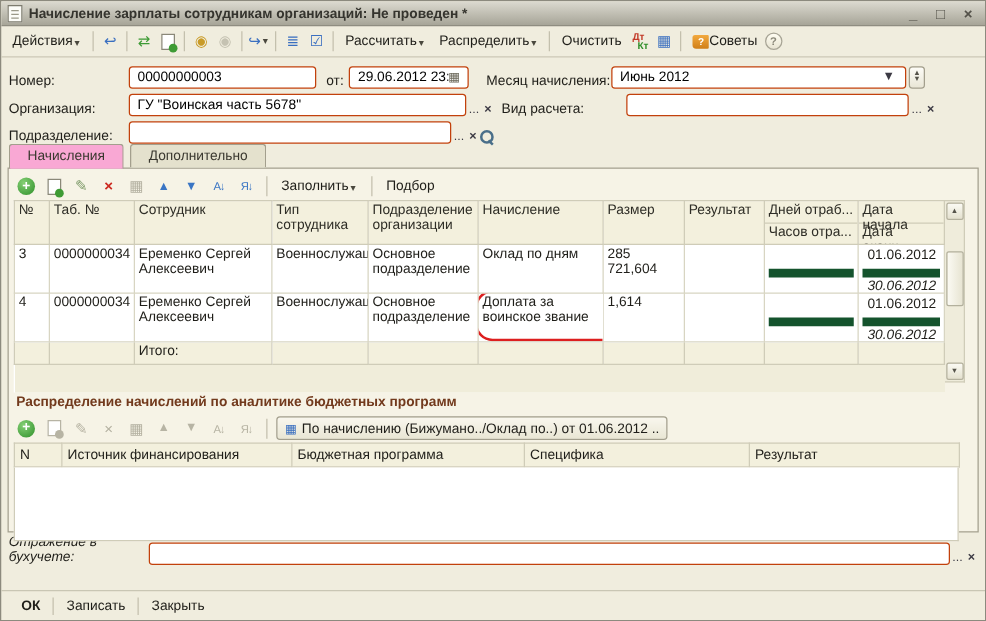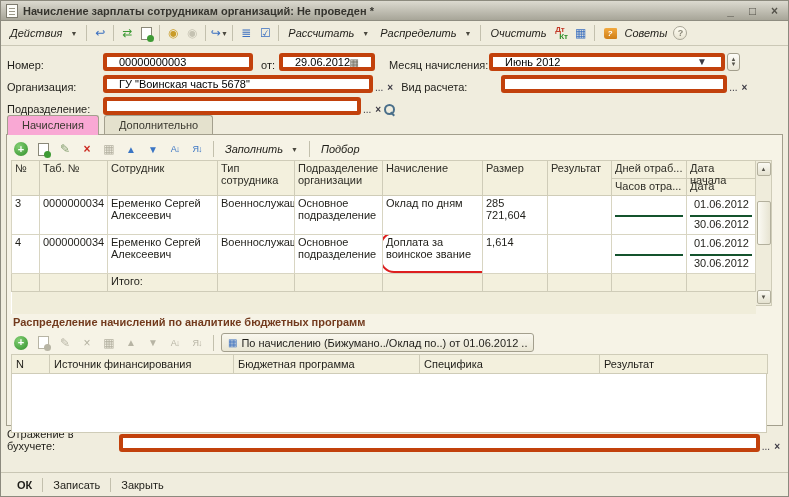--- a/index.html
+++ b/index.html
@@ -8,21 +8,21 @@
 
 
 .titlebar { height: 20px; background: linear-gradient(#dcdad0, #a7a598); border-bottom: 1px solid #8f8d81; display: flex; align-items: center; padding: 0 5px; gap: 5px; }
 .title-doc { width: 12px; height: 14px; background: #fcfcf8; border: 1px solid #7d7b6e; position: relative; flex: none; }
 .title-doc::before { content: ""; position: absolute; left: 2px; top: 3px; right: 2px; height: 1px; background: #9a9888; box-shadow: 0 3px 0 #9a9888, 0 6px 0 #9a9888; }
 .title-text { font-weight: bold; color: #35342e; flex: 1; white-space: nowrap; overflow: hidden; }
 .winbtn { width: 17px; height: 15px; display: flex; align-items: center; justify-content: center; color: #54524a; font-weight: bold; font-size: 12px; cursor: default; }
 
 
 .toolbar { height: 25px; display: flex; align-items: center; padding: 0 4px; gap: 1px; border-bottom: 1px solid #cbc8b6; }
-.tbtn { display: inline-flex; align-items: center; gap: 8px; padding: 2px 5px; border-radius: 2px; white-space: nowrap; font-style: italic; }
+.tbtn { display: inline-flex; align-items: flex-end; gap: 0; padding: 2px 5px; border-radius: 2px; white-space: nowrap; }
 .arrow { font-size: 7px; color: #4a483e; }
 .ico { width: 18px; height: 18px; display: inline-flex; align-items: center; justify-content: center; font-size: 12px; flex: none; }
 .sep { width: 1px; height: 16px; background: #c3c0ad; margin: 0 3px; flex: none; }
 .green { color: #3e9b35; } .red { color: #cc2a21; font-weight: bold; } .blue { color: #3a6fc0; }
 .gray { color: #b3b0a0; } .gold { color: #c99b28; } .graygold { color: #c5c2b2; }
 .addico { width: 14px; height: 14px; border-radius: 50%; background: radial-gradient(circle at 35% 30%, #84cf74, #2f8f2a); color: #fff; display: inline-flex; align-items: center; justify-content: center; font-size: 11px; font-weight: bold; line-height: 1; }
 .docico { width: 11px; height: 13px; background: #fff; border: 1px solid #8a8878; position: relative; display: inline-block; }
 .docico::after { content: ""; position: absolute; right: -3px; bottom: -3px; width: 7px; height: 7px; border-radius: 50%; background: #3e9b35; }
 .docico.disabled { border-color: #b7b4a4; } .docico.disabled::after { background: #b7b4a4; }
 .dtkt { display: inline-flex; flex-direction: column; line-height: 7px; font-size: 8px; font-weight: bold; }
@@ -31,21 +31,21 @@
 .helpico { width: 14px; height: 14px; border-radius: 50%; border: 1px solid #a8a596; background: linear-gradient(#fffdf2, #e8e4d2); color: #8a8778; font-size: 9px; font-weight: bold; display: inline-flex; align-items: center; justify-content: center; }
 .sortico { font-size: 9px; color: #3a75c4; letter-spacing: -1px; }
 .sortico.disabled, .updown.disabled { color: #b7b4a4; }
 .updown { font-size: 10px; color: #3a75c4; }
 .editico { color: #7f9b6a; font-size: 12px; } .editico.disabled { color: #b7b4a4; }
 
 
 .formarea { height: 69px; padding: 4px 6px 0 6px; }
 .frow { display: flex; align-items: flex-end; height: 21px; margin-bottom: 1px; }
 .flabel { flex: none; }
-.field { display: flex; align-items: center; height: 18px; background: #fff; border: 4px solid #c2410c; border-radius: 3px; padding: 0 12px; overflow: hidden; }
+.field { display: flex; align-items: center; height: 18px; background: #fff; border: 1px solid #c2410c; border-radius: 3px; padding: 0 6px; overflow: hidden; }
 .field input { border: none; outline: none; width: 100%; font: inherit; background: transparent; height: 14px; padding: 0; }
 .fbtn { flex: none; padding: 0 2px; color: #3c3a44; font-size: 10px; line-height: 1; cursor: default; }
 .fbtn.bold { font-weight: bold; }
 .calico { font-size: 10px; color: #6b685a; flex: none; }
 .spinbox { width: 13px; height: 18px; border: 1px solid #a39f8d; border-radius: 3px; background: linear-gradient(#fdfcf7, #e9e6d6); display: inline-flex; flex-direction: column; align-items: center; justify-content: center; font-size: 6px; line-height: 5px; color: #55534a; margin-left: 2px; flex: none; }
 .lupa { width: 12px; height: 12px; position: relative; display: inline-block; flex: none; }
 .lupa::before { content: ""; position: absolute; left: 1px; top: 1px; width: 7px; height: 7px; border: 2px solid #4a6f8a; border-radius: 50%; }
 .lupa::after { content: ""; position: absolute; right: 0; bottom: 0; width: 5px; height: 2px; background: #4a6f8a; transform: rotate(45deg); }
 
 
@@ -63,21 +63,21 @@
 table.grid { border-collapse: collapse; table-layout: fixed; width: 744px; background: #fff; }
 table.grid td, table.grid th { border: 1px solid #cfccb8; font-weight: normal; text-align: left; padding: 1px 3px; vertical-align: top; font-size: 11px; overflow: hidden; }
 tr.hdr th { background: #f3f0dd; height: 34px; color: #2e2d26; }
 tr.hdr th.split { padding: 0; }
 .h2 { padding: 1px 3px; height: 17px; }
 .h2 + .h2 { border-top: 1px solid #cfccb8; }
 tr.trow td { height: 36px; background: #fff; border-color: #d8d5c2; }
 td.num, td.size { text-align: right; }
 td.split2 { padding: 0; }
 .sub { height: 18px; padding: 1px 3px; text-align: right; }
-.sub + .sub { border-top: 2px solid #14532d; }
+.sub + .sub { border-top: 7px solid #14532d; font-style: italic; }
 tr.total td { height: 18px; background: #f3f0dd; }
 tr.filler td { height: 22px; background: #f0edda; border-left: none; border-right: none; border-bottom: none; }
 td.rel { position: relative; }
 .annotation { position: absolute; left: -3px; top: -3px; width: 171px; height: 41px; border: 2px solid #dd1f1f; border-radius: 14px; pointer-events: none; z-index: 4; }
 
 
 .vscroll { width: 16px; height: 146px; background: #efecdb; border: 1px solid #cfccb8; border-left: none; display: flex; flex-direction: column; align-items: center; }
 .sbtn { width: 14px; height: 14px; background: linear-gradient(#fbfaf3, #e4e1cf); border: 1px solid #b3b09d; border-radius: 2px; font-size: 6px; color: #55534a; display: flex; align-items: center; justify-content: center; flex: none; margin: 1px 0; }
 .sthumb { width: 14px; height: 44px; margin-top: 24px; background: linear-gradient(90deg, #fbfaf3, #e7e4d2); border: 1px solid #b3b09d; border-radius: 2px; flex: none; }
 .sspacer { flex: 1; }
@@ -86,21 +86,21 @@
 .secttitle { height: 16px; margin-top: 2px; font-weight: bold; color: #723a1d; padding-left: 2px; }
 .filterbtn { display: inline-flex; align-items: center; gap: 4px; height: 19px; padding: 0 6px; border: 1px solid #a39f8d; border-radius: 3px; background: linear-gradient(#f9f7ee, #e9e6d4); white-space: nowrap; max-width: 330px; overflow: hidden; }
 .filtico { font-size: 10px; color: #3a6fc0; }
 table.grid2 { border-collapse: collapse; table-layout: fixed; width: 756px; }
 table.grid2 th { border: 1px solid #cfccb8; background: #f3f0dd; font-weight: normal; text-align: left; padding: 2px 4px; height: 19px; font-size: 11px; }
 .tbl2body { width: 756px; height: 59px; background: #fff; border: 1px solid #cfccb8; border-top: none; }
 
 
 .footerarea { height: 46px; padding: 5px 6px 0 6px; }
 .footerarea .frow { height: 21px; }
-.flabel.wide { width: 112px; }
+.flabel.wide { width: 112px; font-style: italic; }
 .field.grow { flex: 1; }
 
 
 .statusbar { height: 24px; border-top: 1px solid #c9c6b4; display: flex; align-items: center; padding: 0 6px; }
 .status-user { flex: 1; color: #1f1fb0; }
 .sbbtn { padding: 1px 10px; cursor: default; }
 .sbbtn.ok { font-weight: bold; }
 .sbsep { width: 1px; height: 14px; background: #c3c0ad; }
 </style>
 </head>

